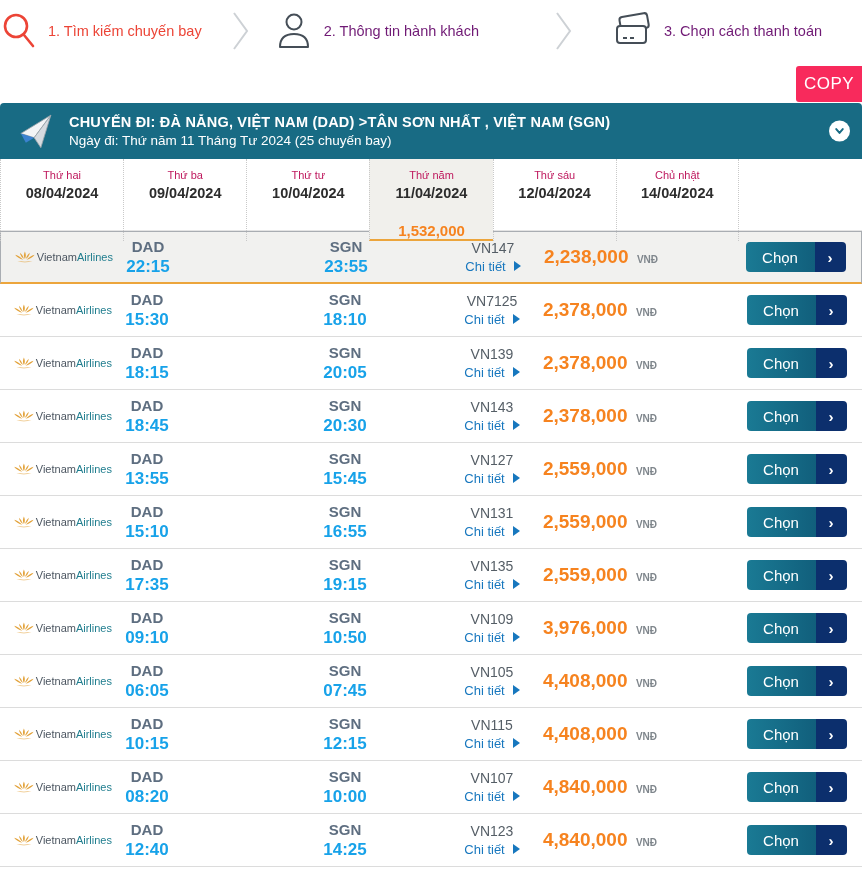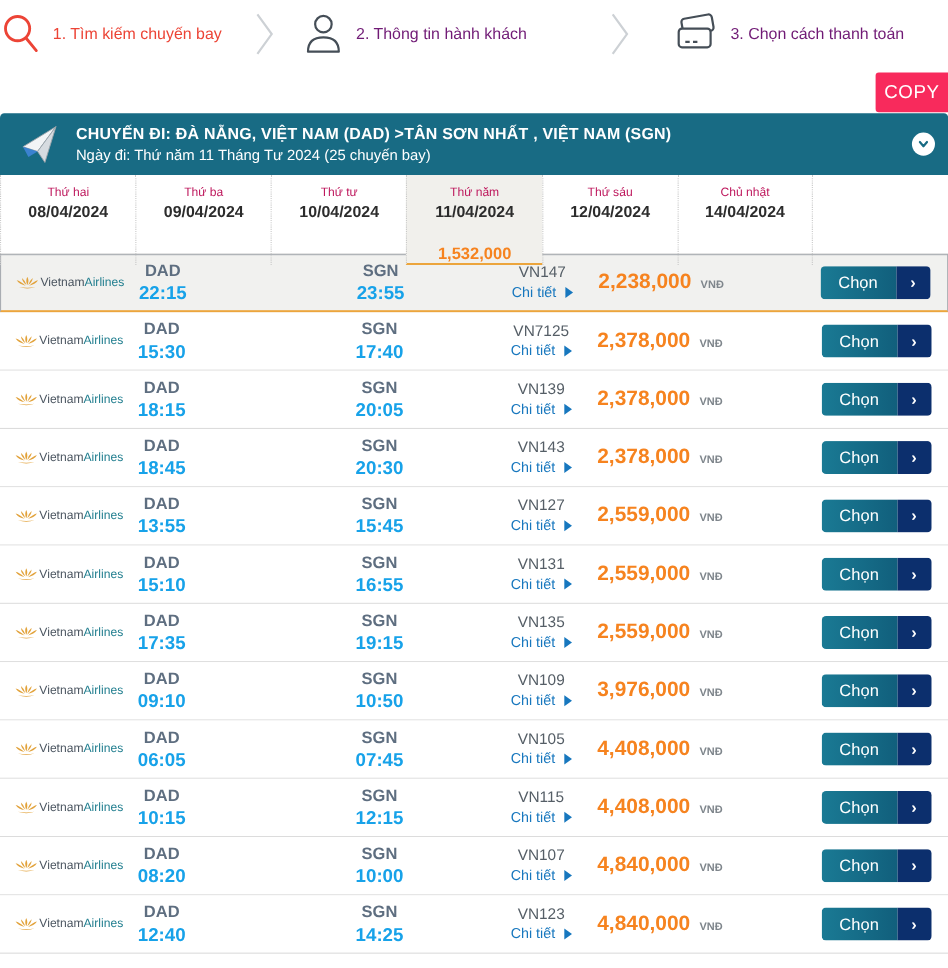--- a/index.html
+++ b/index.html
@@ -228,21 +228,21 @@
       </svg>
       <div class="logo-text"><span class="vn">Vietnam</span><span class="al">Airlines</span></div>
     </div>
     <div class="port-cell">
       <div class="port-code">DAD</div>
       <div class="port-time">15:30</div>
     </div>
     <div></div>
     <div class="port-cell">
       <div class="port-code">SGN</div>
-      <div class="port-time">17:40</div>
+      <div class="port-time">18:10</div>
     </div>
     <div></div>
     <div class="flight-cell">
       <div class="flight-no">VN7125</div>
       <div class="detail-link">
         <span class="detail-label">Chi tiết</span>
         <span class="detail-arrow"></span>
       </div>
     </div>
     <div class="price-cell">

